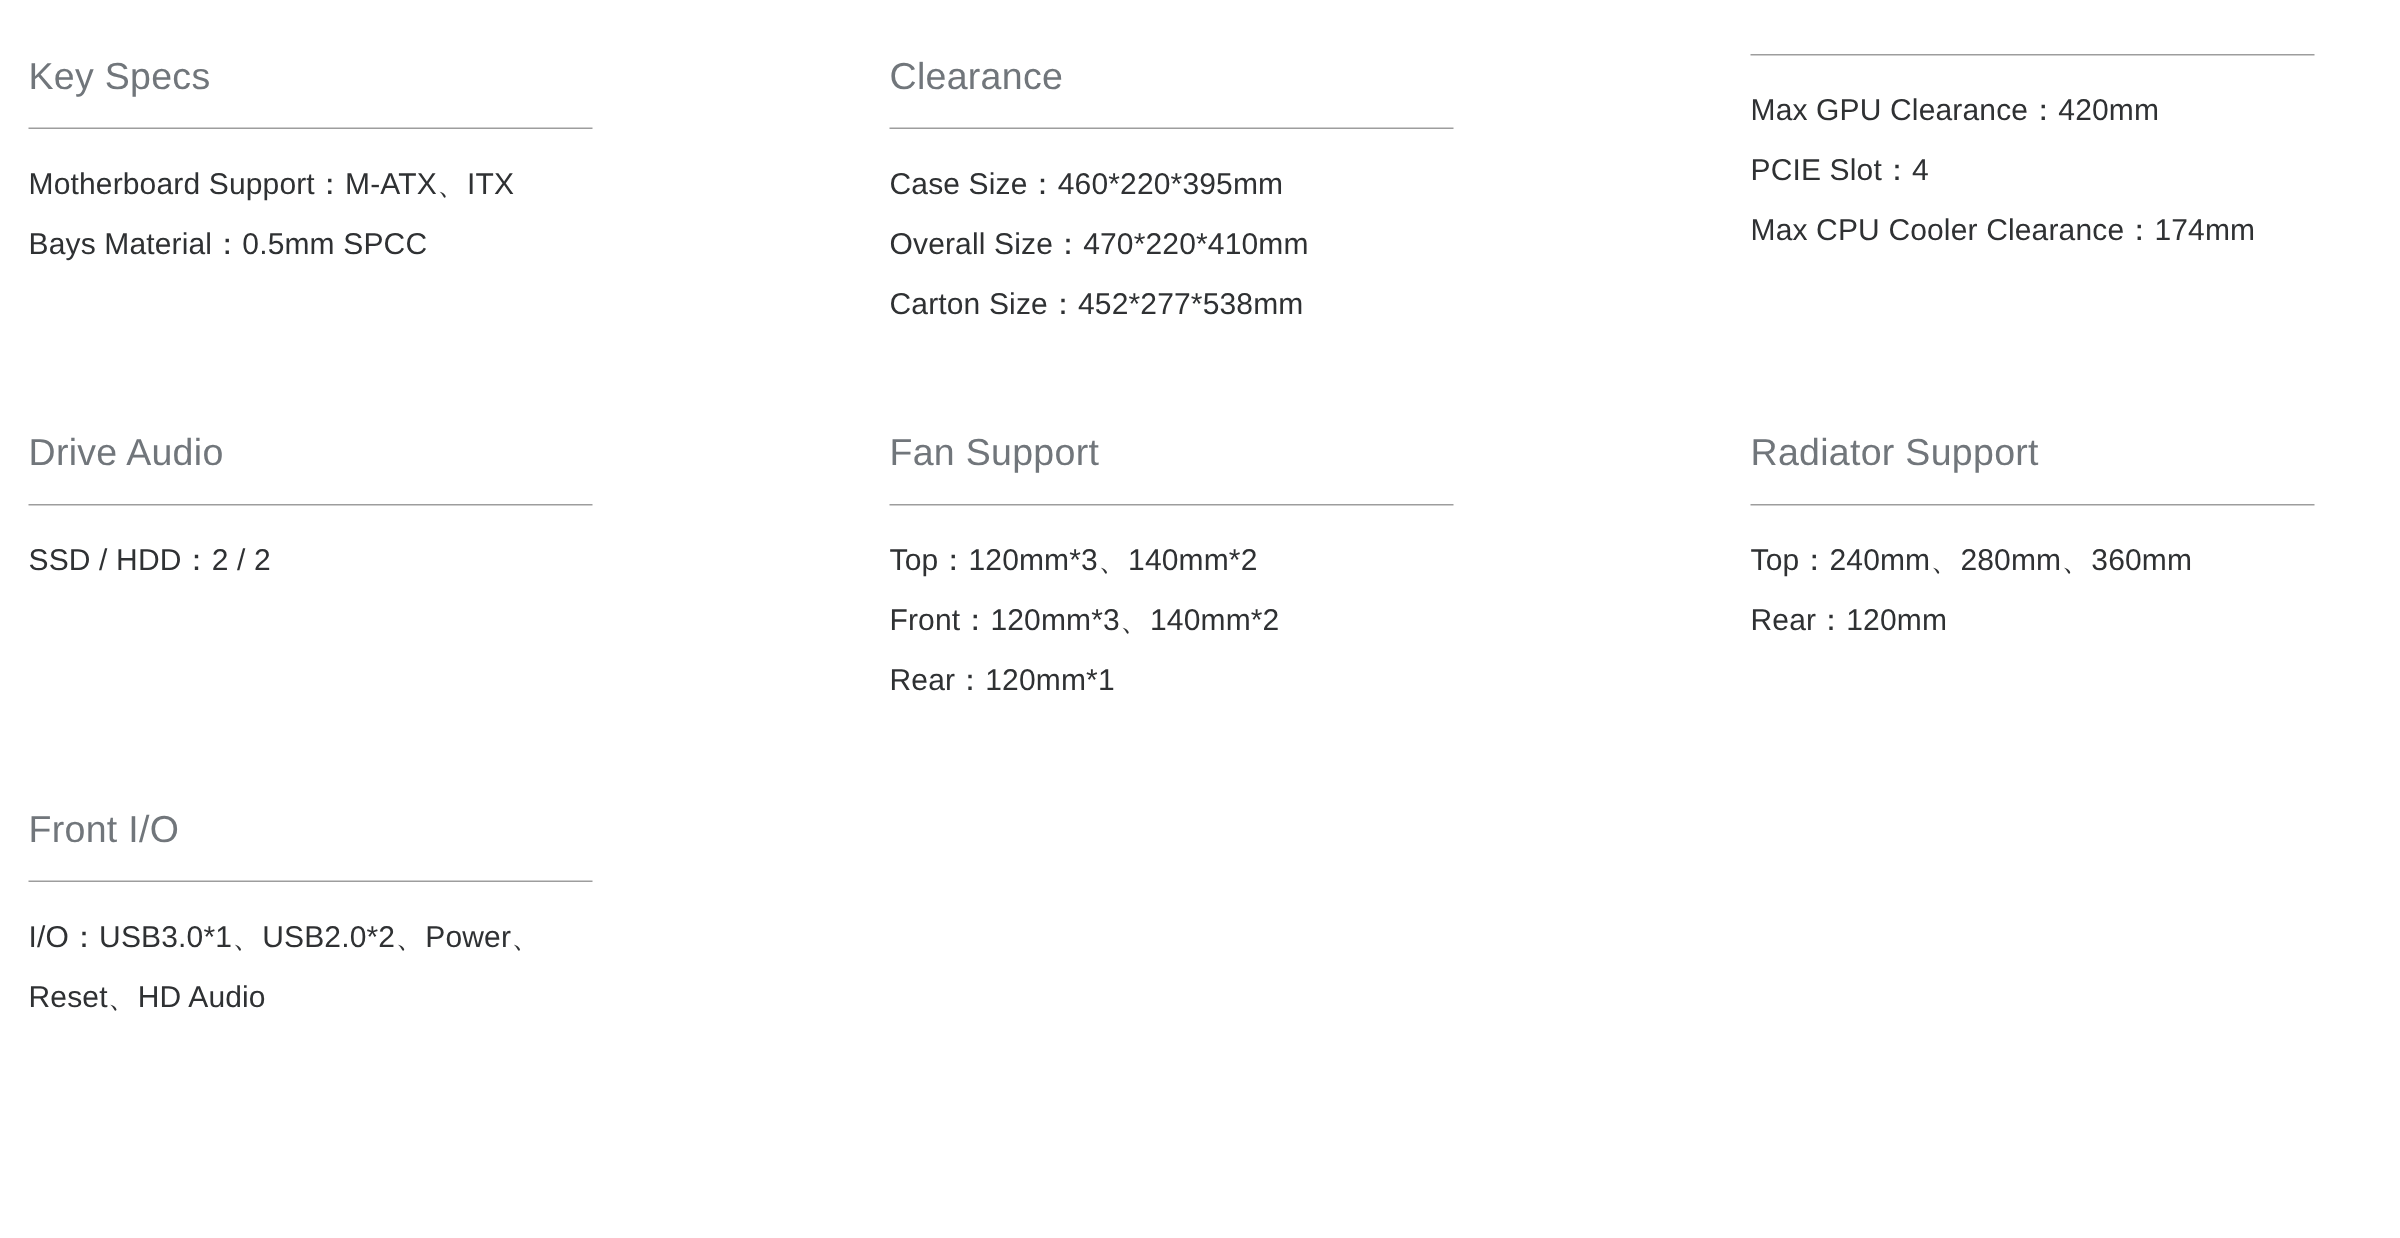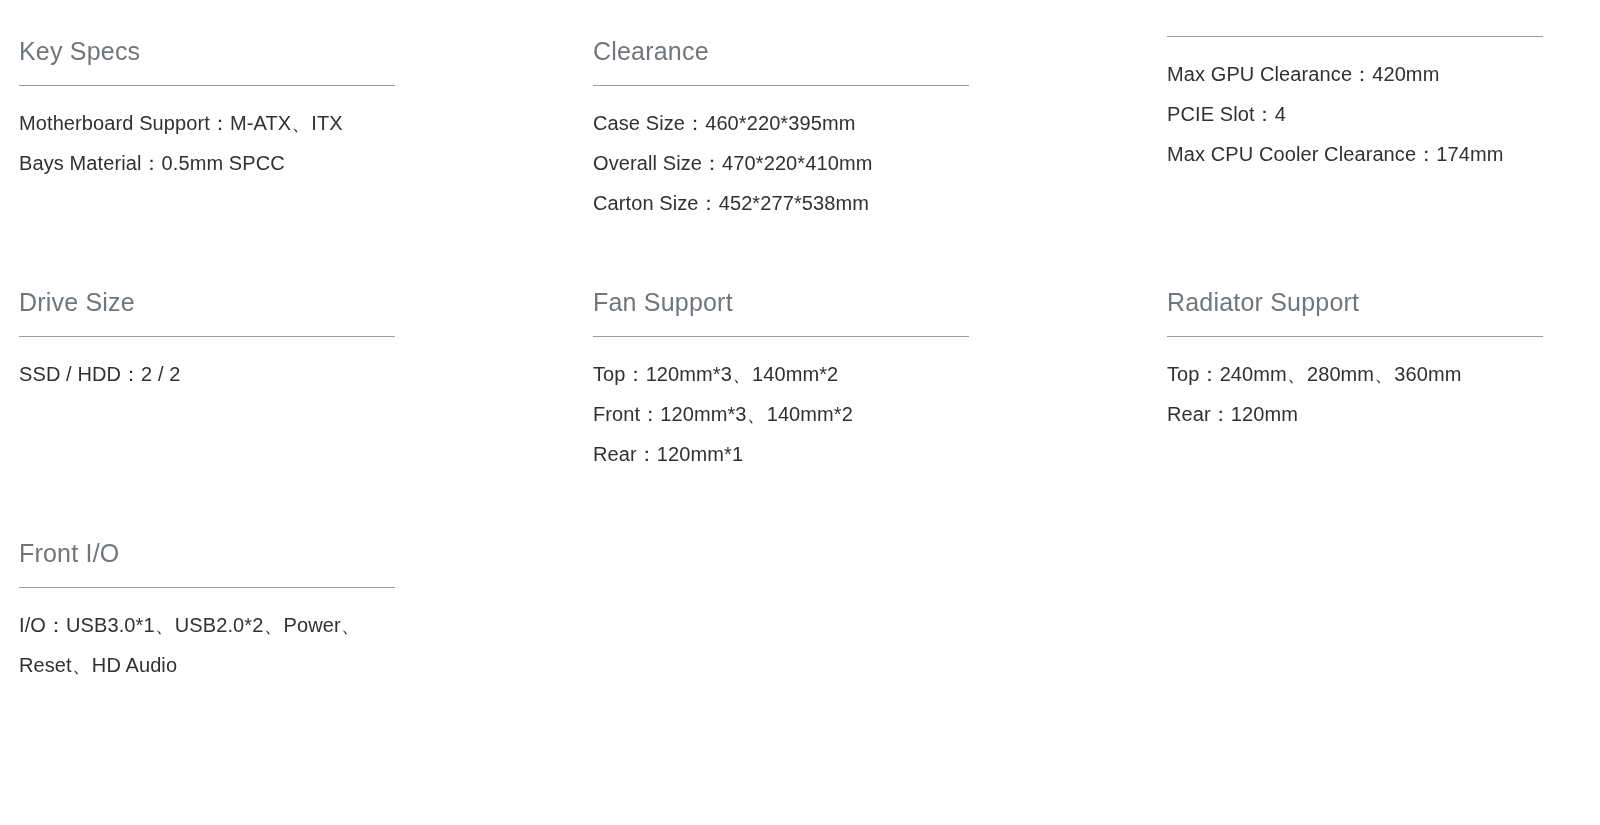--- a/index.html
+++ b/index.html
@@ -72,21 +72,21 @@
   <section class="spec-section">
     <hr class="section-divider">
     <div class="spec-lines">
       <p>Max GPU Clearance：420mm</p>
       <p>PCIE Slot：4</p>
       <p>Max CPU Cooler Clearance：174mm</p>
     </div>
   </section>
 
   <section class="spec-section">
-    <h3 class="section-title">Drive Size</h3>
+    <h3 class="section-title">Drive Audio</h3>
     <hr class="section-divider">
     <div class="spec-lines">
       <p>SSD / HDD：2 / 2</p>
     </div>
   </section>
 
   <section class="spec-section">
     <h3 class="section-title">Fan Support</h3>
     <hr class="section-divider">
     <div class="spec-lines">

